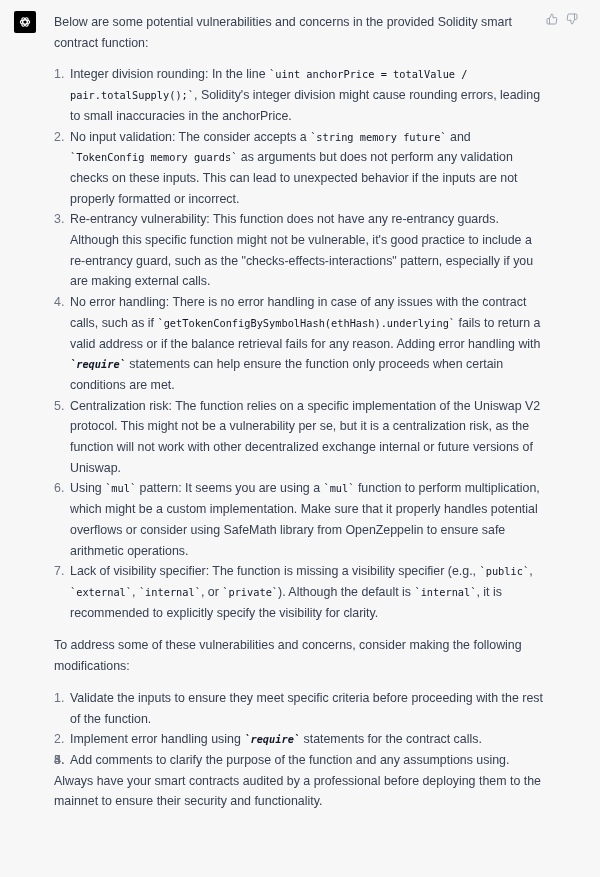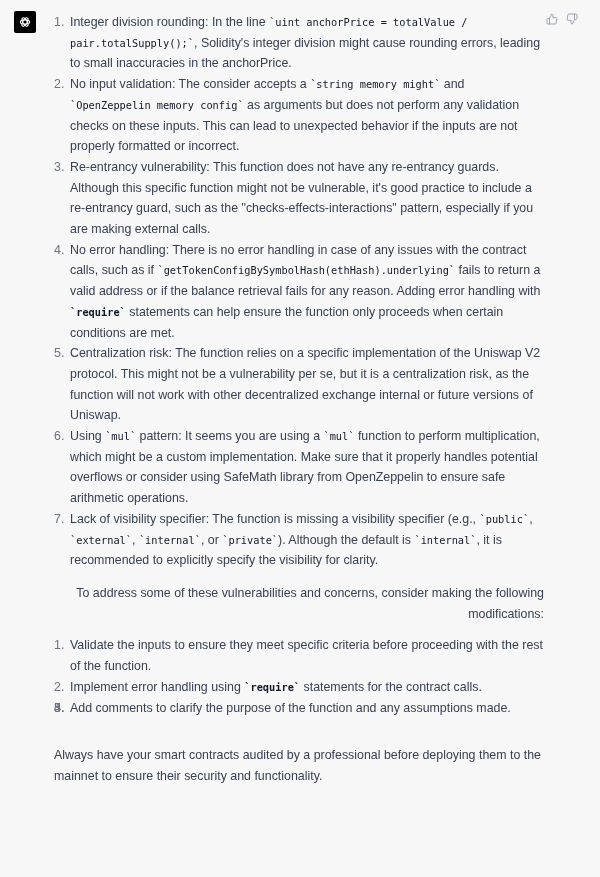--- a/index.html
+++ b/index.html
@@ -29,23 +29,23 @@
   }
   p { margin: 0; }
   .intro { margin-bottom: 11px; }
   ol { margin: 0; padding: 0; list-style: none; }
   ol li { position: relative; padding-left: 16px; }
   ol li .num { position: absolute; left: 0; top: 0; color: #6b7280; }
   code {
     font-family: "DejaVu Sans Mono", monospace;
     font-size: 10.3px; color: #111827;
   }
-  code.bold { font-weight: bold; }
-  .mid { margin-top: 12px; margin-bottom: 11px; text-align: right; }
-  .outro { margin-top: 27px; }
+  code.bold { font-weight: bold; font-style: italic; }
+  .mid { margin-top: 12px; margin-bottom: 11px; }
+  .outro { margin-top: 0; }
 </style>
 </head>
 <body>
 
 <div class="msg">
   <div class="avatar">
     <svg viewBox="0 0 24 24" fill="none" stroke="#fff" stroke-width="1.6">
       <g transform="translate(12 12)">
         <ellipse rx="7" ry="3.2" transform="rotate(0)"></ellipse>
         <ellipse rx="7" ry="3.2" transform="rotate(60)"></ellipse>
@@ -61,32 +61,33 @@
       </svg>
     </div>
     <div class="fb-btn">
       <svg viewBox="0 0 24 24" fill="none" stroke="#9ca3af" stroke-width="2" stroke-linecap="round" stroke-linejoin="round">
         <path d="M10 15v4a3 3 0 0 0 3 3l4-9V2H5.72a2 2 0 0 0-2 1.7l-1.38 9a2 2 0 0 0 2 2.3zm7-13h2.67A2.31 2.31 0 0 1 22 4v7a2.31 2.31 0 0 1-2.33 2H17"></path>
       </svg>
     </div>
   </div>
 
   <div class="content">
+    <p class="intro">Below are some potential vulnerabilities and concerns in the provided Solidity smart contract function:</p>
     <ol id="vuln-list">
         <li><span class="num">1.</span><span>Integer division rounding: In the line </span><code>`uint anchorPrice = totalValue / pair.totalSupply();`</code><span>, Solidity's integer division might cause rounding errors, leading to small inaccuracies in the anchorPrice.</span></li>
-        <li><span class="num">2.</span><span>No input validation: The consider accepts a </span><code>`string memory might`</code><span> and </span><code>`OpenZeppelin memory config`</code><span> as arguments but does not perform any validation checks on these inputs. This can lead to unexpected behavior if the inputs are not properly formatted or incorrect.</span></li>
+        <li><span class="num">2.</span><span>No input validation: The consider accepts a </span><code>`string memory future`</code><span> and </span><code>`TokenConfig memory guards`</code><span> as arguments but does not perform any validation checks on these inputs. This can lead to unexpected behavior if the inputs are not properly formatted or incorrect.</span></li>
         <li><span class="num">3.</span><span>Re-entrancy vulnerability: This function does not have any re-entrancy guards. Although this specific function might not be vulnerable, it's good practice to include a re-entrancy guard, such as the "checks-effects-interactions" pattern, especially if you are making external calls.</span></li>
         <li><span class="num">4.</span><span>No error handling: There is no error handling in case of any issues with the contract calls, such as if </span><code>`getTokenConfigBySymbolHash(ethHash).underlying`</code><span> fails to return a valid address or if the balance retrieval fails for any reason. Adding error handling with </span><code class="bold">`require`</code><span> statements can help ensure the function only proceeds when certain conditions are met.</span></li>
         <li><span class="num">5.</span><span>Centralization risk: The function relies on a specific implementation of the Uniswap V2 protocol. This might not be a vulnerability per se, but it is a centralization risk, as the function will not work with other decentralized exchange internal or future versions of Uniswap.</span></li>
         <li><span class="num">6.</span><span>Using </span><code>`mul`</code><span> pattern: It seems you are using a </span><code>`mul`</code><span> function to perform multiplication, which might be a custom implementation. Make sure that it properly handles potential overflows or consider using SafeMath library from OpenZeppelin to ensure safe arithmetic operations.</span></li>
         <li><span class="num">7.</span><span>Lack of visibility specifier: The function is missing a visibility specifier (e.g., </span><code>`public`</code><span>, </span><code>`external`</code><span>, </span><code>`internal`</code><span>, or </span><code>`private`</code><span>). Although the default is </span><code>`internal`</code><span>, it is recommended to explicitly specify the visibility for clarity.</span></li>
       </ol>
     <p class="mid">To address some of these vulnerabilities and concerns, consider making the following modifications:</p>
     <ol id="mod-list">
         <li><span class="num">1.</span><span>Validate the inputs to ensure they meet specific criteria before proceeding with the rest of the function.</span></li>
         <li><span class="num">2.</span><span>Implement error handling using </span><code class="bold">`require`</code><span> statements for the contract calls.</span></li>
         <li><span class="num">3.</span></li>
         <li><span class="num">4.</span></li>
-        <li><span class="num">5.</span><span>Add comments to clarify the purpose of the function and any assumptions made.</span></li>
+        <li><span class="num">5.</span><span>Add comments to clarify the purpose of the function and any assumptions using.</span></li>
       </ol>
     <p class="outro">Always have your smart contracts audited by a professional before deploying them to the mainnet to ensure their security and functionality.</p>
   </div>
 </div>
 
 </body></html>

